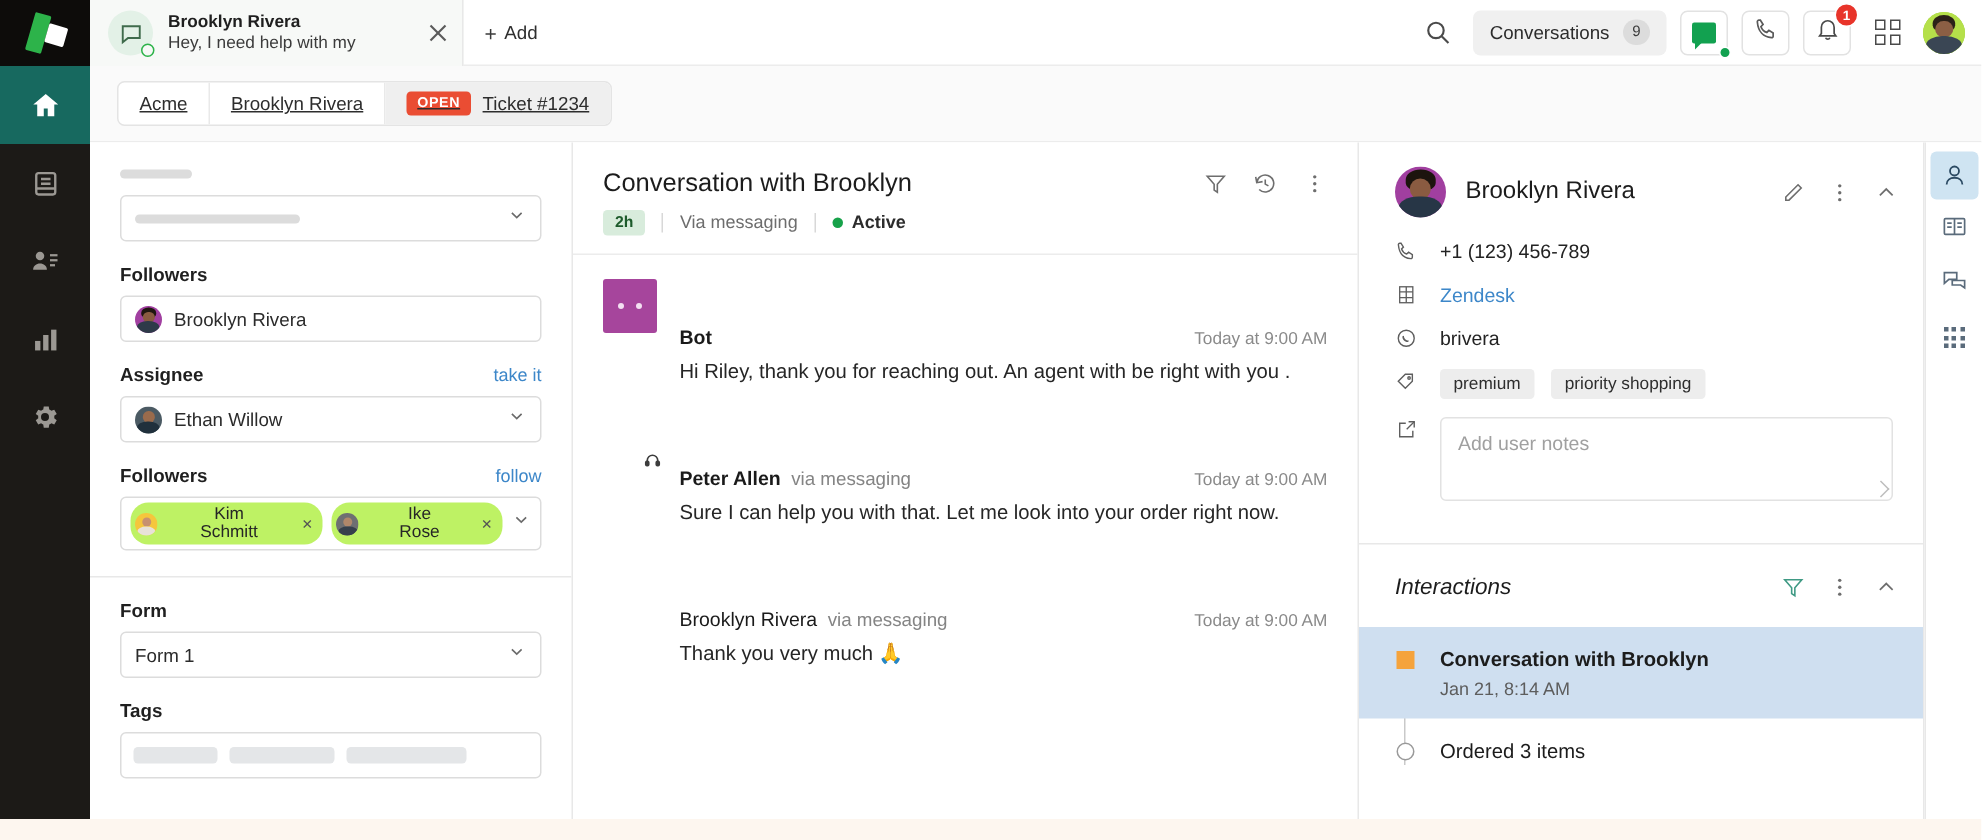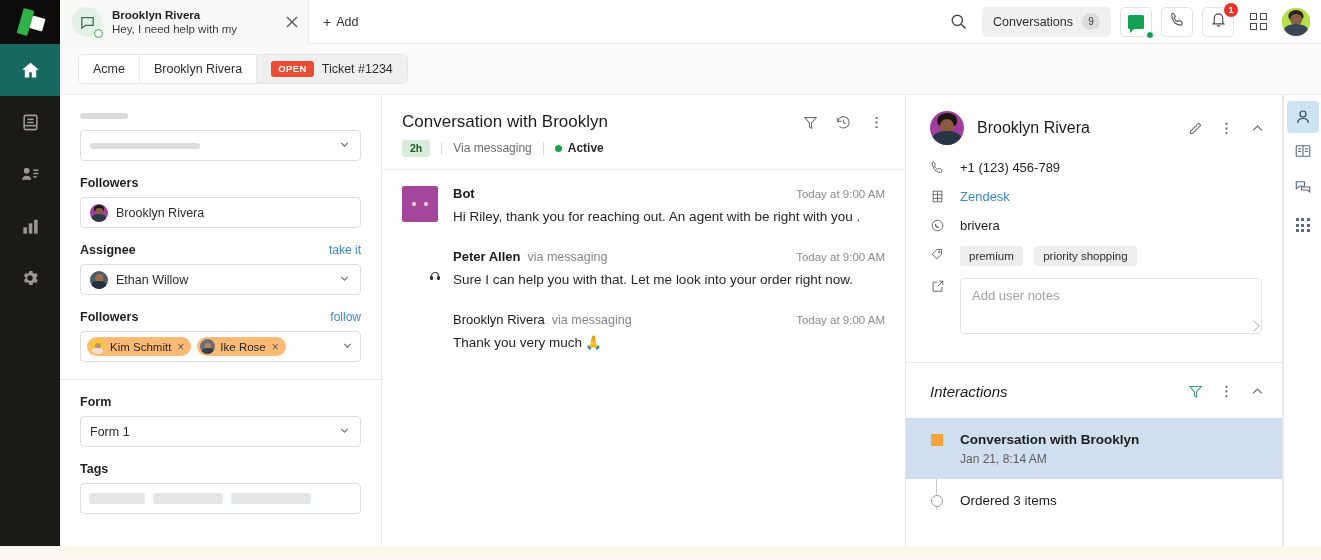--- a/index.html
+++ b/index.html
@@ -121,21 +121,21 @@
   .crumbbar {
     height: 51px; background: #fafafa; border-bottom: 1px solid #ececec;
     display: flex; align-items: center; padding-left: 18px; flex: 0 0 51px;
   }
   .crumbs {
     display: flex; align-items: stretch; background: #fff;
     border: 1px solid #e4e4e4; border-radius: 5px; height: 30px; overflow: hidden;
   }
   .crumb {
     display: flex; align-items: center; padding: 0 14px; font-size: 12.5px;
-    color: #2d2d2d; border-right: 1px solid #e9e9e9; cursor: pointer; white-space: nowrap;
+    color: #2d2d2d; border-right: 1px solid #e9e9e9; cursor: pointer; white-space: nowrap; text-decoration: underline;
   }
   .crumb:last-child { border-right: none; }
   .crumb.active { background: #efefef; gap: 8px; }
   .openbadge {
     background: #ea4d33; color: #fff; font-size: 9.5px; font-weight: bold;
     border-radius: 3px; padding: 3px 7px; letter-spacing: 0.4px; line-height: 1;
   }
 
   
   .body3 { display: flex; flex: 1 1 auto; min-height: 0; background: #fff; }
@@ -158,23 +158,24 @@
   .selbox .caret { margin-left: auto; color: #6b6b6b; flex: 0 0 auto; }
   .selval { font-size: 12.5px; color: #2b2b2b; }
   .av-sm { width: 18px; height: 18px; border-radius: 50%; flex: 0 0 18px; }
   .sect { margin-bottom: 15px; }
   .divider { height: 1px; background: #e8e8e8; margin: 17px -20px 15px -20px; }
   .followbox {
     min-height: 31px; border: 1px solid #dcdcdc; border-radius: 4px; background: #fff;
     display: flex; align-items: center; padding: 3px 6px; gap: 6px;
   }
   .chip {
-    display: flex; align-items: center; gap: 5px; background: #fdba74;
+    display: flex; align-items: center; gap: 22px; background: #bef264;
     border-radius: 12px; padding: 2px 7px 2px 3px; font-size: 11.5px; color: #262626;
     cursor: pointer;
+    text-align: center;
   }
   .chip .x { color: #555; font-size: 12px; margin-left: 1px; }
   .tagbox {
     min-height: 31px; border: 1px solid #dcdcdc; border-radius: 4px; background: #fff;
     display: flex; align-items: center; padding: 0 8px; gap: 8px;
   }
 
   
   .conv { flex: 1 1 auto; display: flex; flex-direction: column; min-width: 0; background: #fff;
           border-right: 1px solid #e8e8e8; }
@@ -198,21 +199,21 @@
   .botav { width: 36px; height: 36px; background: #a6459c; border-radius: 2px; position: relative; }
   .botav i {
     position: absolute; top: 16px; width: 4px; height: 4px; border-radius: 50%; background: #f3dff1;
   }
   .botav i.l { left: 10px; } .botav i.r { left: 22px; }
   .roundav { width: 36px; height: 36px; border-radius: 50%; overflow: hidden; position: relative; }
   .hset {
     position: absolute; right: -4px; bottom: 1px; width: 15px; height: 15px;
     border-radius: 50%; background: #fff; display: flex; align-items: center; justify-content: center;
   }
-  .msg-body { flex: 1 1 auto; min-width: 0; }
+  .msg-body { flex: 1 1 auto; min-width: 0; margin-top: 31px; }
   .msg-head { display: flex; align-items: baseline; }
   .msg-author { font-size: 13px; color: #1a1a1a; font-weight: bold; }
   .msg-author.plain { font-weight: normal; }
   .msg-via { font-size: 12.5px; color: #848484; margin-left: 7px; }
   .msg-time { margin-left: auto; font-size: 11.5px; color: #8a8a8a; white-space: nowrap; padding-left: 12px; }
   .msg-text { font-size: 13.5px; color: #262626; line-height: 21px; margin-top: 5px; }
 
   
   .ctx { width: 377px; flex: 0 0 377px; background: #fff; display: flex; flex-direction: column;
          border-right: 1px solid #e8e8e8; overflow: hidden; }

